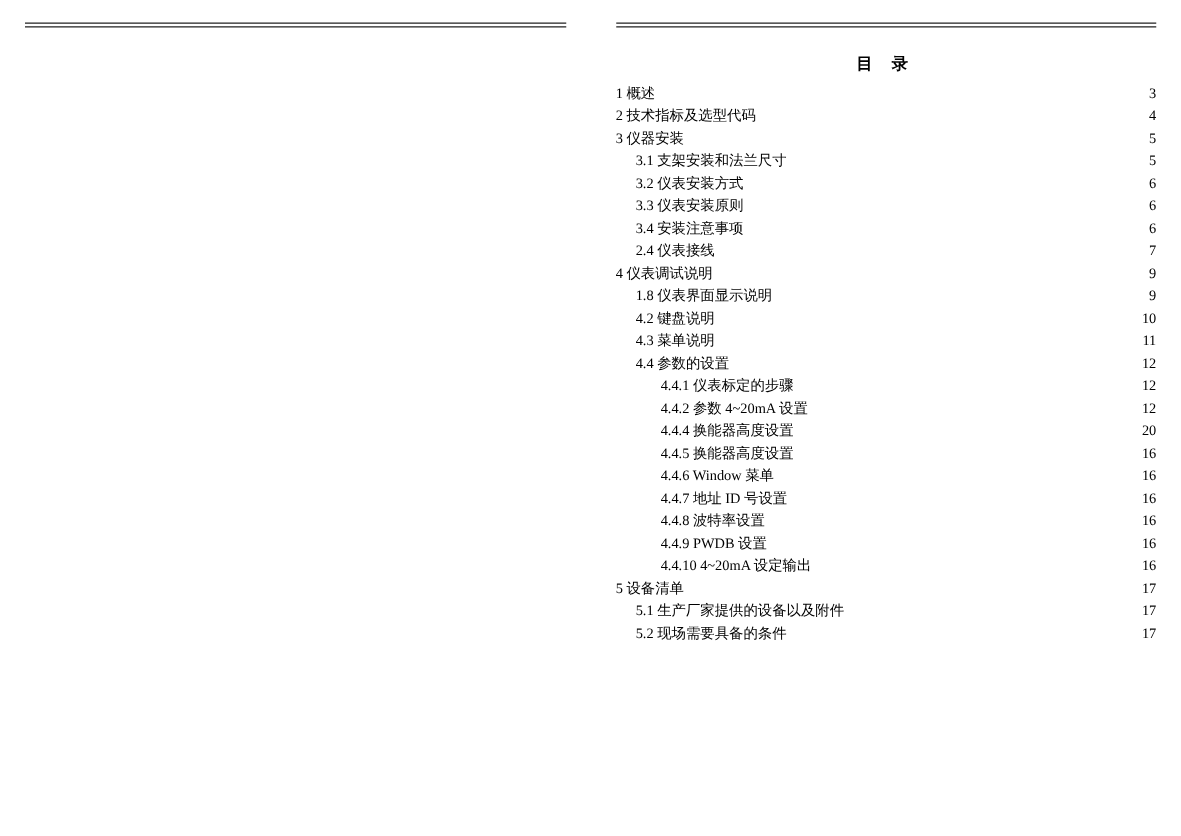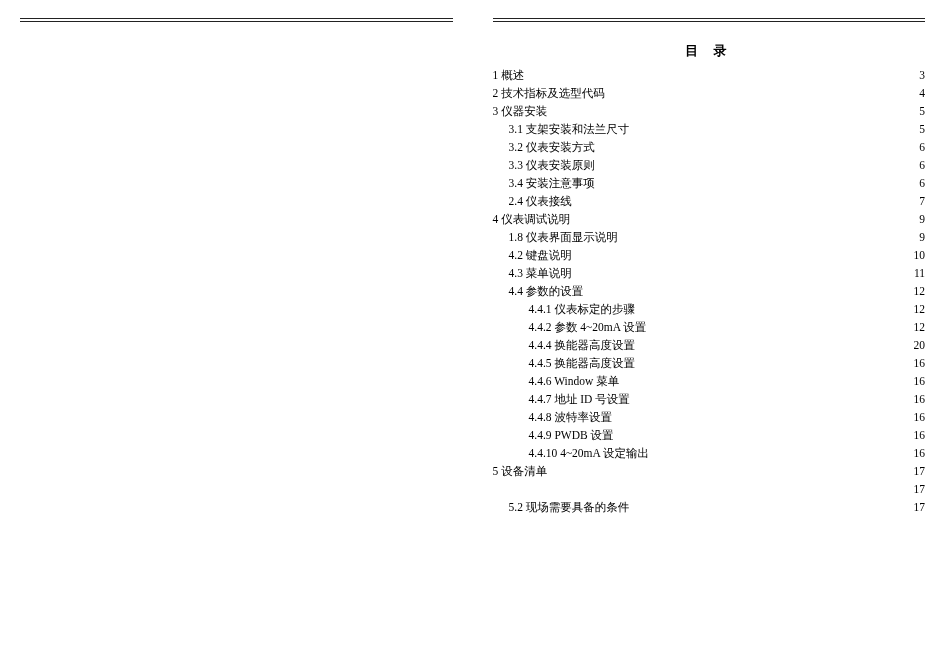--- a/index.html
+++ b/index.html
@@ -189,20 +189,21 @@
           <span class="toc-label">4.4.10  4~20mA 设定输出</span>
           <span class="toc-dots"></span>
           <span class="toc-page">16</span>
         </div>
         <div class="toc-line indent-0">
           <span class="toc-label">5 设备清单</span>
           <span class="toc-dots"></span>
           <span class="toc-page">17</span>
         </div>
         <div class="toc-line indent-1">
+          <span class="toc-label">5.1  生产厂家提供的设备以及附件</span>
           <span class="toc-dots"></span>
           <span class="toc-page">17</span>
         </div>
         <div class="toc-line indent-1">
           <span class="toc-label">5.2 现场需要具备的条件</span>
           <span class="toc-dots"></span>
           <span class="toc-page">17</span>
         </div>
       </div>
   </div>

